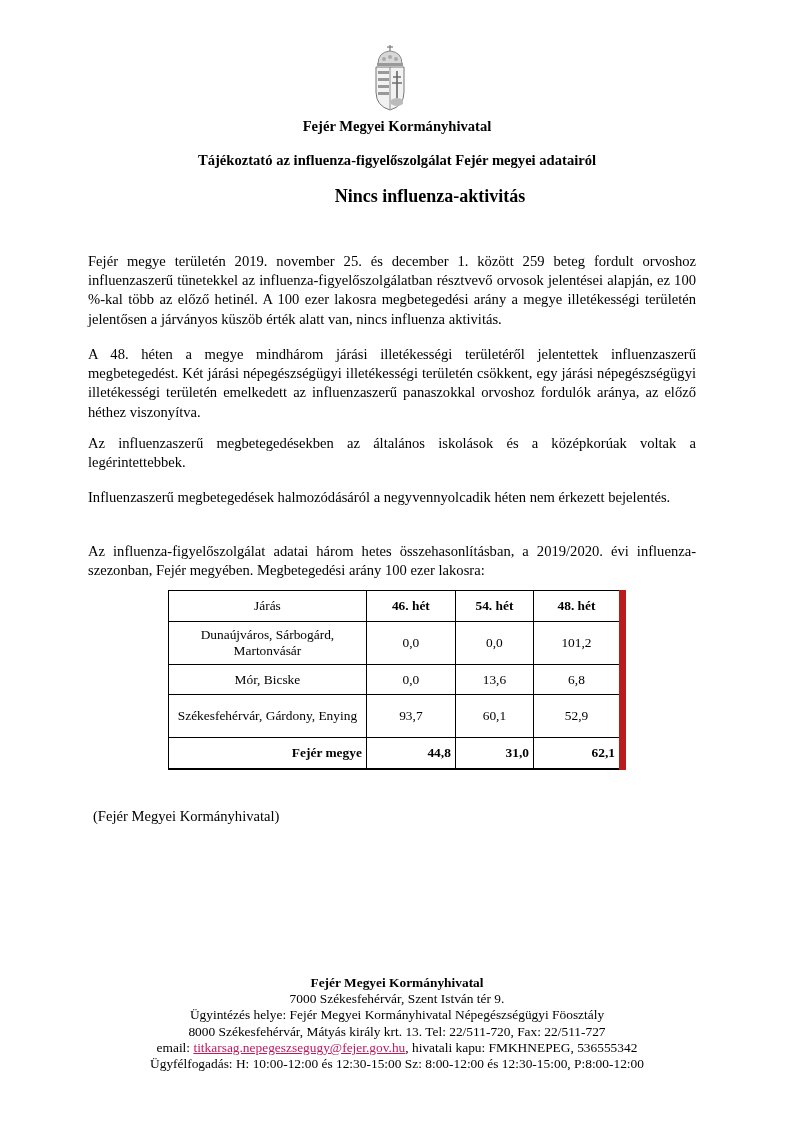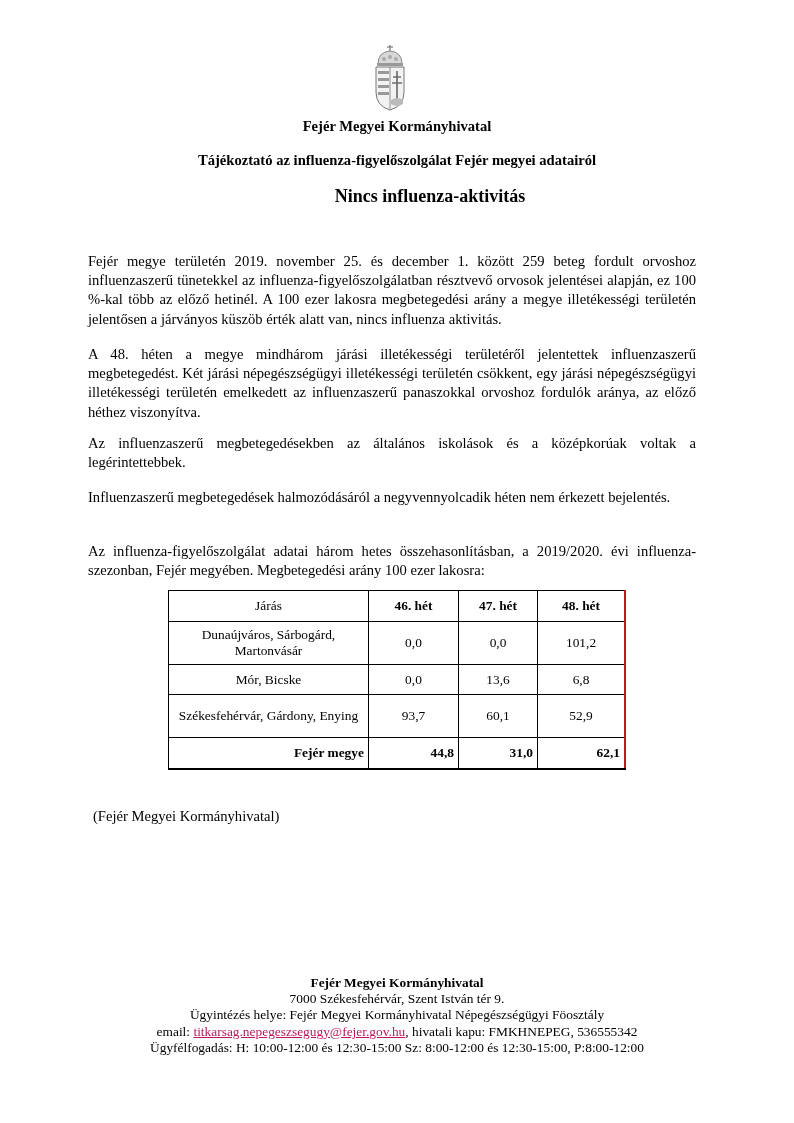--- a/index.html
+++ b/index.html
@@ -19,21 +19,21 @@
   .p4 { top: 488px; }
   .p5 { top: 542px; }
   table.data { position: absolute; left: 168px; top: 590px; width: 458px;
                border-collapse: collapse; font-size: 13.4px; }
   table.data td { border: 1px solid #000; text-align: center; padding: 4px 4px; line-height: 16px; }
   table.data tr.hdr td { height: 22px; }
   table.data tr.r1 td { height: 34px; }
   table.data tr.r2 td { height: 21px; }
   table.data tr.r3 td { height: 34px; }
   table.data tr.total td { height: 22px; font-weight: bold; border-bottom: 2px solid #000; text-align: right; }
-  table.data td:last-child { border-right: 2px solid #b91c1c; }
+  table.data td:last-child { border-right: 7px solid #b91c1c; }
   table.data td:first-child { border-left: 1.5px solid #000; }
   table.data tr.hdr td { border-top: 1.5px solid #000; }
   .c0 { width: 200px; } .c1 { width: 86px; } .c2 { width: 74px; } .c3 { width: 82px; }
   .sig { position: absolute; left: 93px; top: 808px; font-size: 14.6px; }
   .footer { position: absolute; left: 0; top: 975px; width: 794px; text-align: center;
             font-size: 13.4px; line-height: 16.2px; }
   .footer .fline { display: block; }
   .footer a { color: #be185d; text-decoration: underline; }
 </style>
 </head>
@@ -79,21 +79,21 @@
   </div>
 <div class="body p5">
     <p>Az influenza-figyelőszolgálat adatai három hetes összehasonlításban, a 2019/2020. évi influenza-szezonban, Fejér megyében. Megbetegedési arány 100 ezer lakosra:</p>
   </div>
 
 <table class="data">
   <tbody>
       <tr class="hdr">
     <td class="c0">Járás</td>
     <td class="c1" style="font-weight:bold">46. hét</td>
-    <td class="c2" style="font-weight:bold">47. hét</td>
+    <td class="c2" style="font-weight:bold">54. hét</td>
     <td class="c3" style="font-weight:bold">48. hét</td>
   </tr>
   <tr class="r1">
     <td>Dunaújváros, Sárbogárd, Martonvásár</td>
     <td>0,0</td>
     <td>0,0</td>
     <td>101,2</td>
   </tr>
   <tr class="r2">
     <td>Mór, Bicske</td>
@@ -115,15 +115,16 @@
   </tr>
 </tbody>
   </table>
 
 <div class="sig">(Fejér Megyei Kormányhivatal)</div>
 
 <div class="footer">
   <span class="fline bold">Fejér Megyei Kormányhivatal</span>
   <span class="fline">7000 Székesfehérvár, Szent István tér 9.</span>
   <span class="fline">Ügyintézés helye: Fejér Megyei Kormányhivatal Népegészségügyi Föosztály</span>
+  <span class="fline">8000 Székesfehérvár, Mátyás király krt. 13. Tel: 22/511-720, Fax: 22/511-727</span>
   <span class="fline"><span>email: </span><a>titkarsag.nepegeszsegugy@fejer.gov.hu</a><span>, hivatali kapu: FMKHNEPEG, 536555342</span></span>
   <span class="fline">Ügyfélfogadás: H: 10:00-12:00 és 12:30-15:00 Sz: 8:00-12:00 és 12:30-15:00, P:8:00-12:00</span>
 </div>
 
 </body></html>

